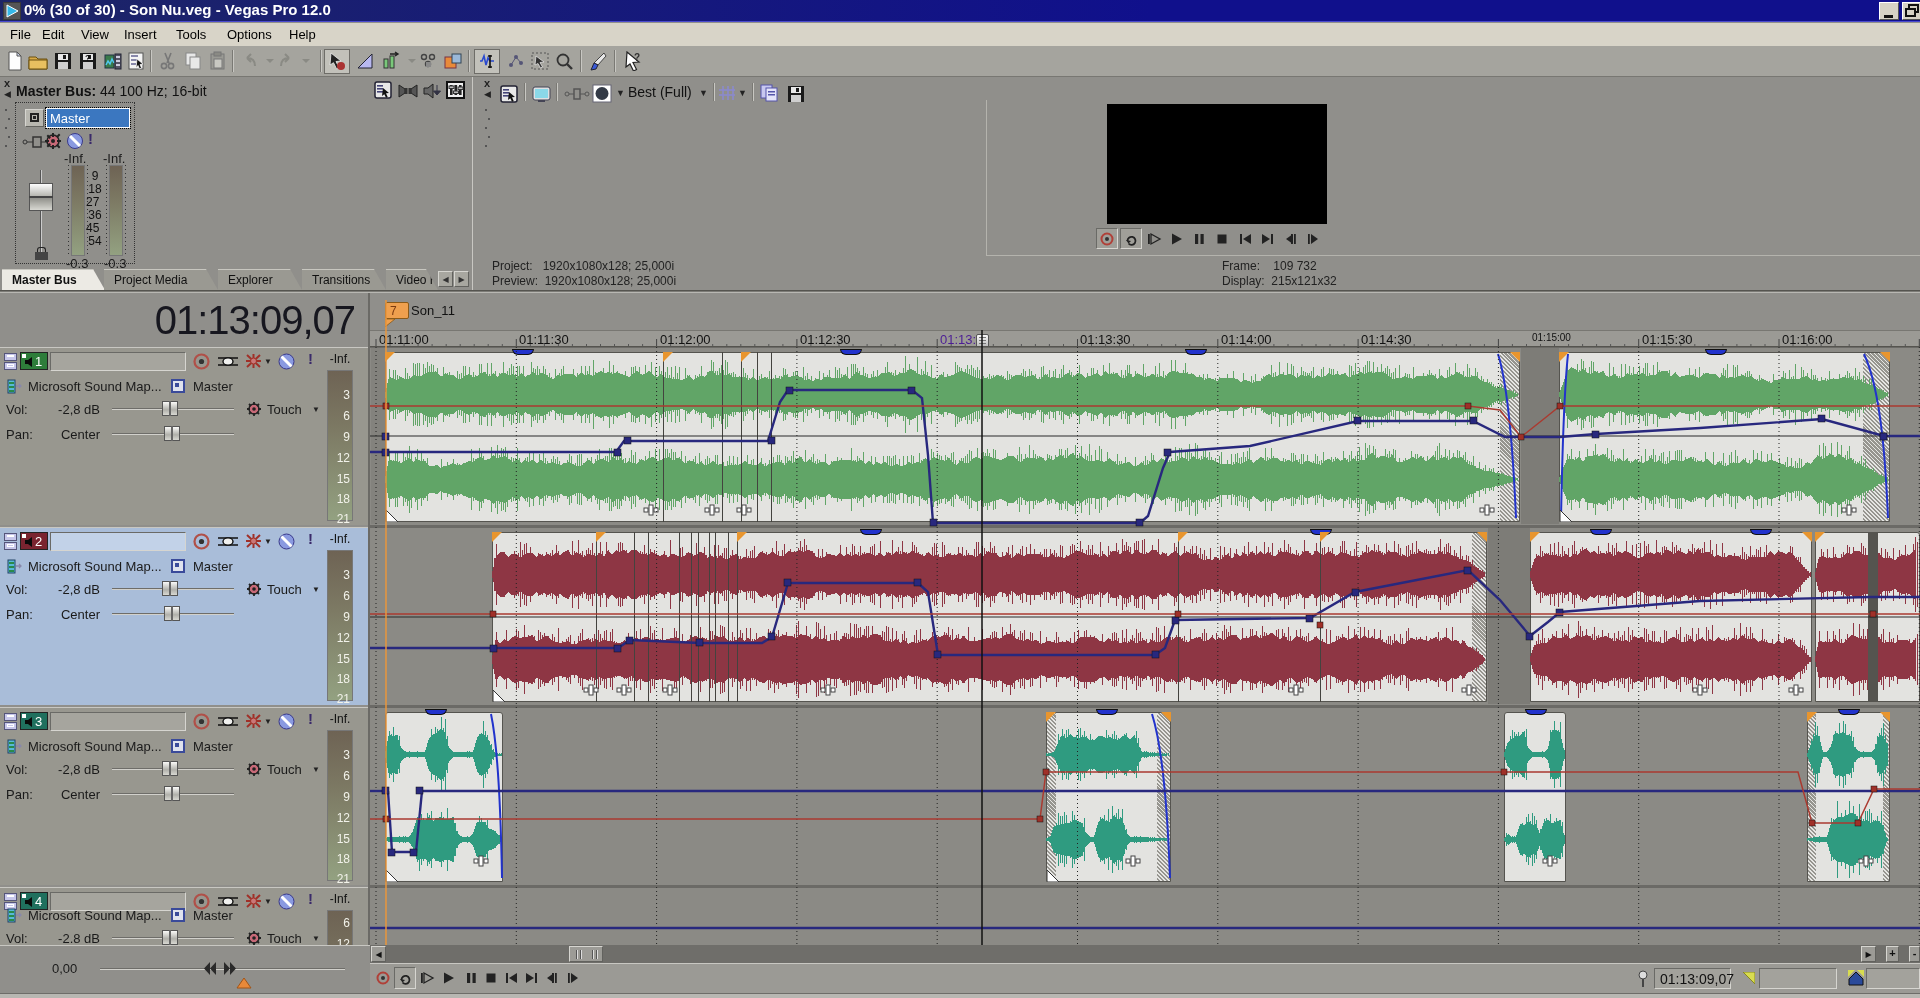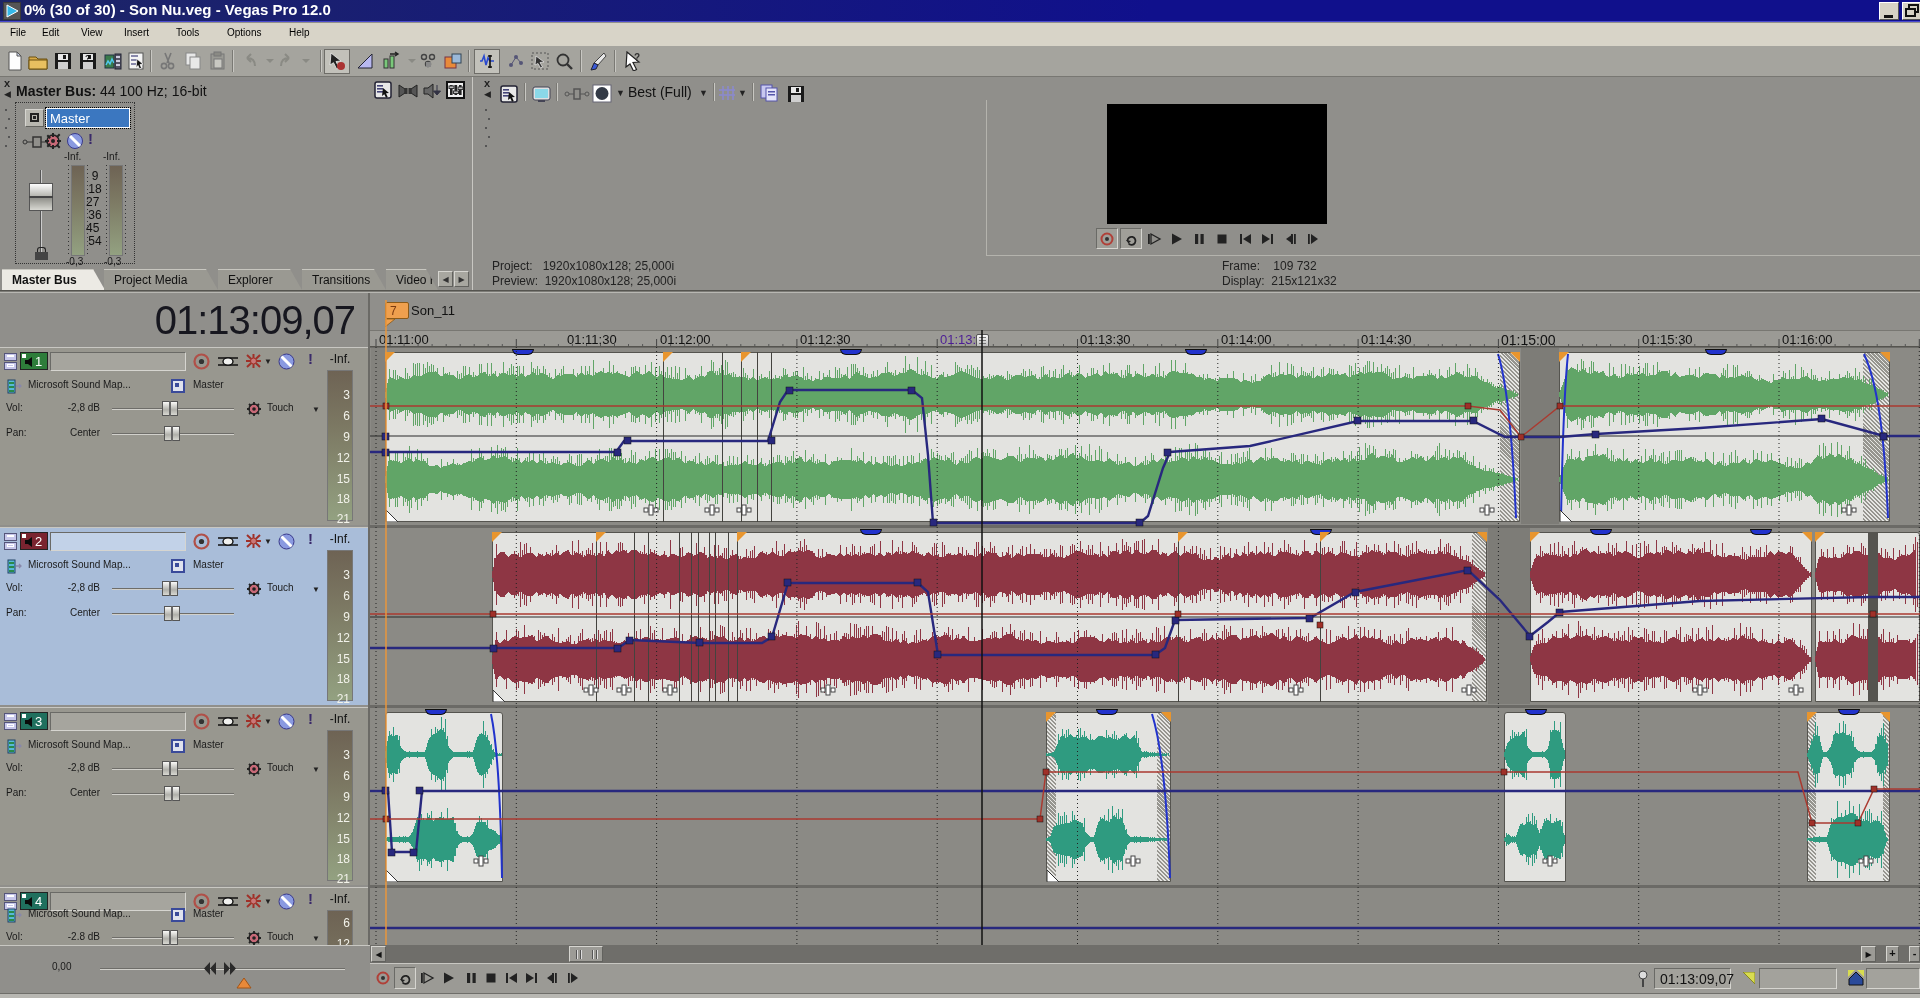--- a/index.html
+++ b/index.html
@@ -1,19 +1,19 @@
 <!DOCTYPE html>
 <html><head><meta charset="utf-8">
 <style>
 *{margin:0;padding:0;box-sizing:border-box;}
 html,body{width:1920px;height:998px;overflow:hidden;font-family:"Liberation Sans",sans-serif;}
 body{position:relative;background:#908f8b;}
 .abs{position:absolute;}
 .t12{font-size:12px;color:#1a1a1a;}
-.t13{font-size:10px;color:#1a1a1a;}
+.t13{font-size:13px;color:#1a1a1a;}
 .sunk{border-top:1px solid #6a6a66;border-left:1px solid #6a6a66;border-bottom:1px solid #d6d5d0;border-right:1px solid #d6d5d0;}
 .rais{border-top:1px solid #d6d5d0;border-left:1px solid #d6d5d0;border-bottom:1px solid #62625e;border-right:1px solid #62625e;}
 .vsep{width:2px;border-left:1px solid #7a7974;border-right:1px solid #c8c7c2;}
 </style>
 </head><body>
 <div class="abs" style="left:0;top:0;width:1920px;height:22px;background:linear-gradient(90deg,#1d2566,#10108c 60%);border-bottom:1px solid #4a4ad0;">
     <svg class="abs" style="left:3px;top:2px" width="18" height="18">
       <rect x="0" y="0" width="18" height="18" fill="#3a3a3a"></rect>
       <rect x="1" y="1" width="16" height="16" fill="#555"></rect>
       <path d="M4 3 L15 9 L4 15 Z" fill="#35b8e8" stroke="#fff" stroke-width="1"></path>
@@ -806,28 +806,28 @@
       <path d="M1577.4 13V17" stroke="#555" stroke-width="1"></path>
       <path d="M1591.4 13V17" stroke="#555" stroke-width="1"></path>
       <path d="M1605.4 13V17" stroke="#555" stroke-width="1"></path>
       <path d="M1619.5 13V17" stroke="#555" stroke-width="1"></path>
       <path d="M1633.5 13V17" stroke="#555" stroke-width="1"></path>
       <path d="M1647.5 13V17" stroke="#555" stroke-width="1"></path>
       <path d="M1661.5 13V17" stroke="#555" stroke-width="1"></path>
       <path d="M1675.6 13V17" stroke="#555" stroke-width="1"></path>
     </svg>
     <div class="abs" style="left:9px;top:1px;font-size:13px;color:#111;white-space:nowrap;">01:11:00</div>
-    <div class="abs" style="left:149px;top:1px;font-size:13px;color:#111;white-space:nowrap;margin-left:48px;">01:11:30</div>
+    <div class="abs" style="left:149px;top:1px;font-size:13px;color:#111;white-space:nowrap;">01:11:30</div>
     <div class="abs" style="left:290px;top:1px;font-size:13px;color:#111;white-space:nowrap;">01:12:00</div>
     <div class="abs" style="left:430px;top:1px;font-size:13px;color:#111;white-space:nowrap;">01:12:30</div>
     <div class="abs" style="left:570px;top:1px;font-size:13px;color:#4c1d95;white-space:nowrap;">01:13:</div>
     <div class="abs" style="left:710px;top:1px;font-size:13px;color:#111;white-space:nowrap;">01:13:30</div>
     <div class="abs" style="left:851px;top:1px;font-size:13px;color:#111;white-space:nowrap;">01:14:00</div>
     <div class="abs" style="left:991px;top:1px;font-size:13px;color:#111;white-space:nowrap;">01:14:30</div>
-    <div class="abs" style="left:1131px;top:1px;font-size:14px;color:#111;white-space:nowrap;">01:15:00</div>
+    <div class="abs" style="left:1162px;top:1px;font-size:10px;color:#111;white-space:nowrap;">01:15:00</div>
     <div class="abs" style="left:1272px;top:1px;font-size:13px;color:#111;white-space:nowrap;">01:15:30</div>
     <div class="abs" style="left:1412px;top:1px;font-size:13px;color:#111;white-space:nowrap;">01:16:00</div>
     <div class="abs" style="left:606px;top:3px;width:13px;height:14px;background:linear-gradient(#f8f8f8,#b8b8b8);border:1px solid #555;border-radius:2px 2px 0 0;">
       <div style="margin:2px 2px;height:1px;background:#777;"></div>
       <div style="margin:2px 2px;height:1px;background:#777;"></div>
       <div style="margin:2px 2px;height:1px;background:#777;"></div>
     </div>
   </div>
 <div class="abs" style="left:370px;top:347px;width:1550px;height:178px;background:#8b8a85;border-top:1px solid #6b6a66;"></div>
 <div class="abs" style="left:370px;top:525px;width:1550px;height:2px;background:#6b6a66;"></div>

